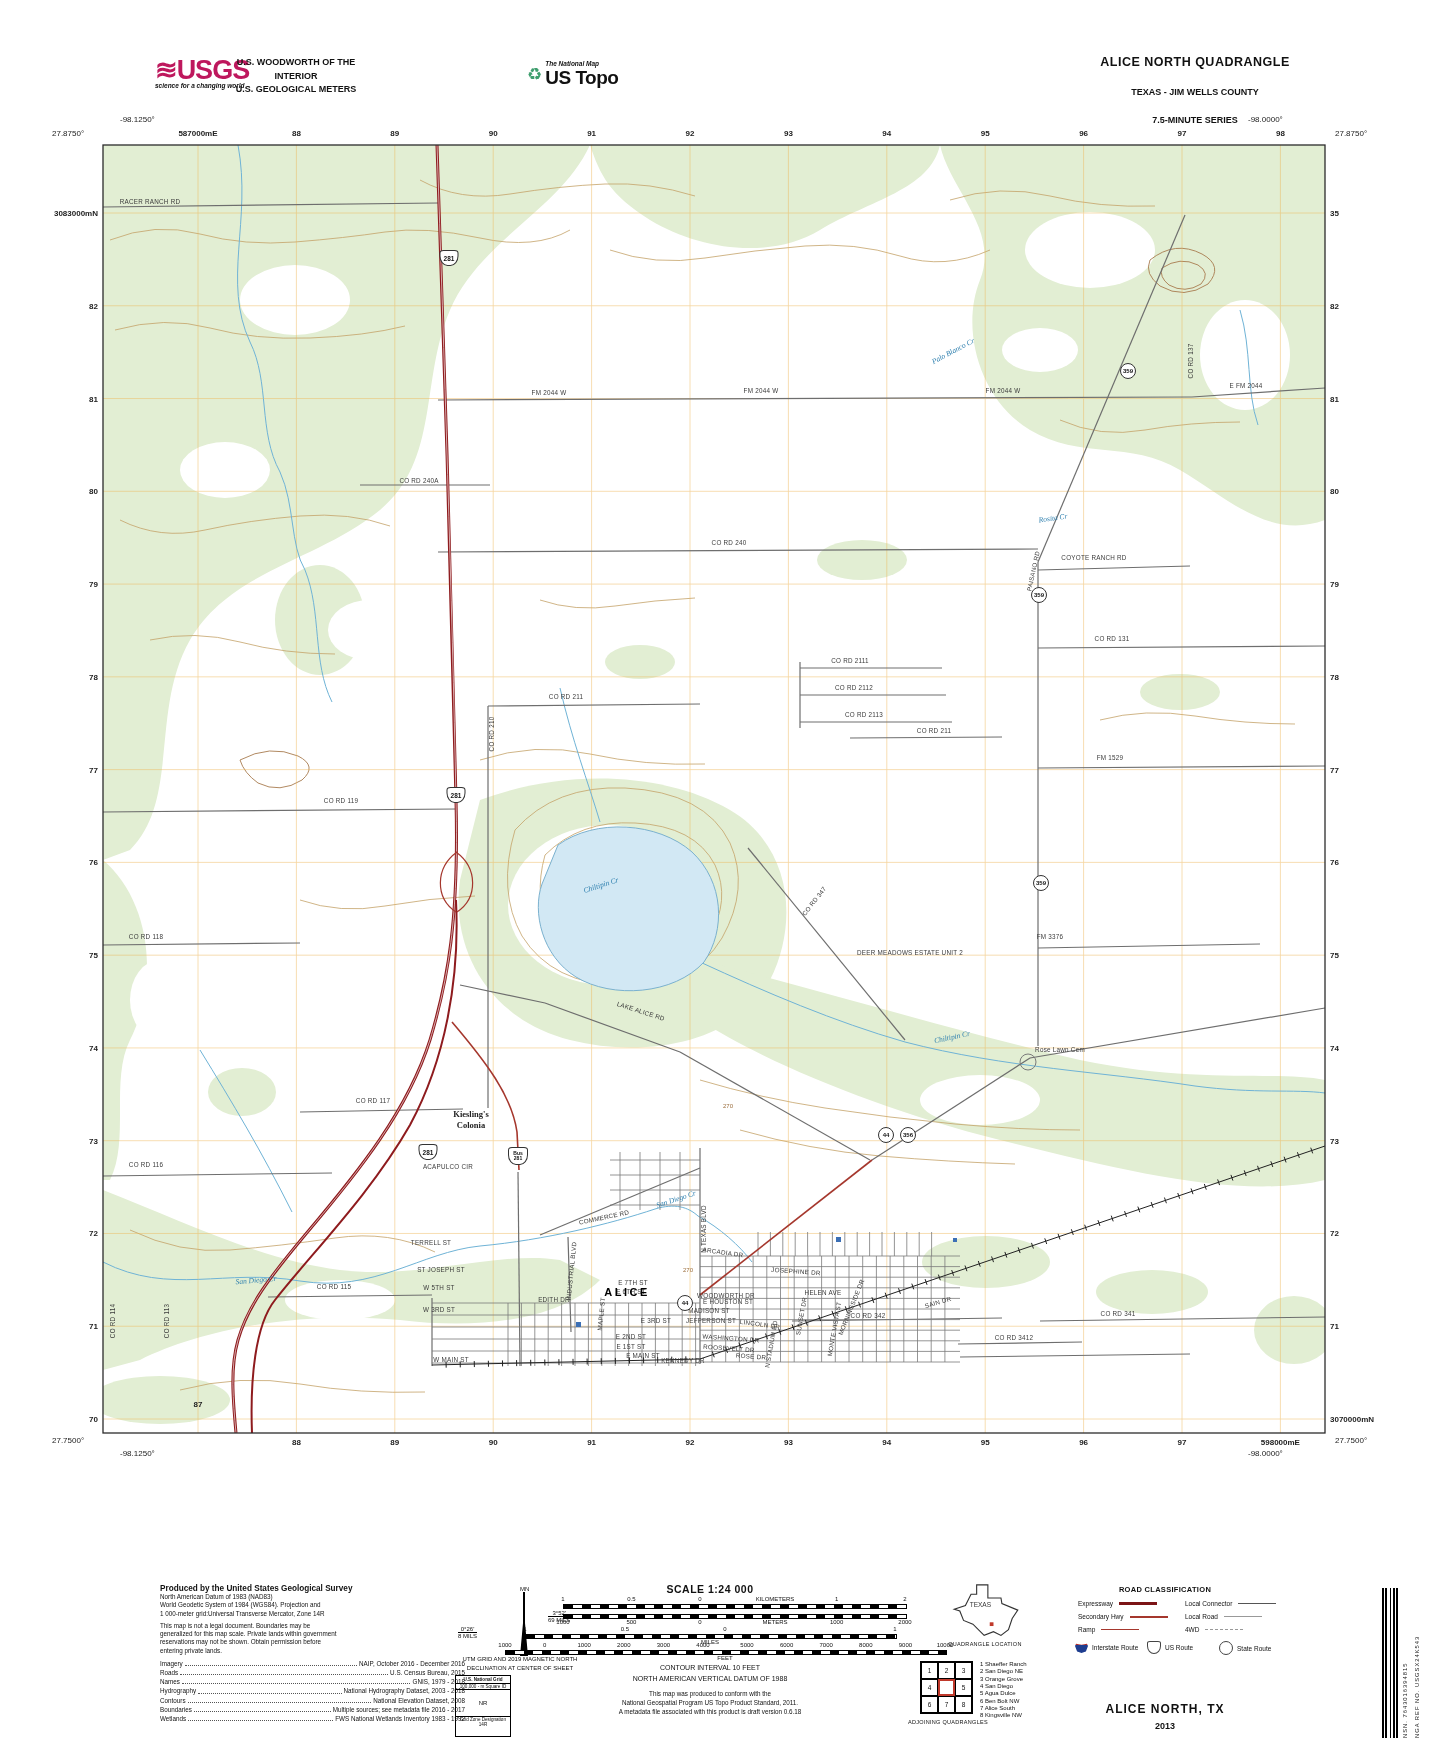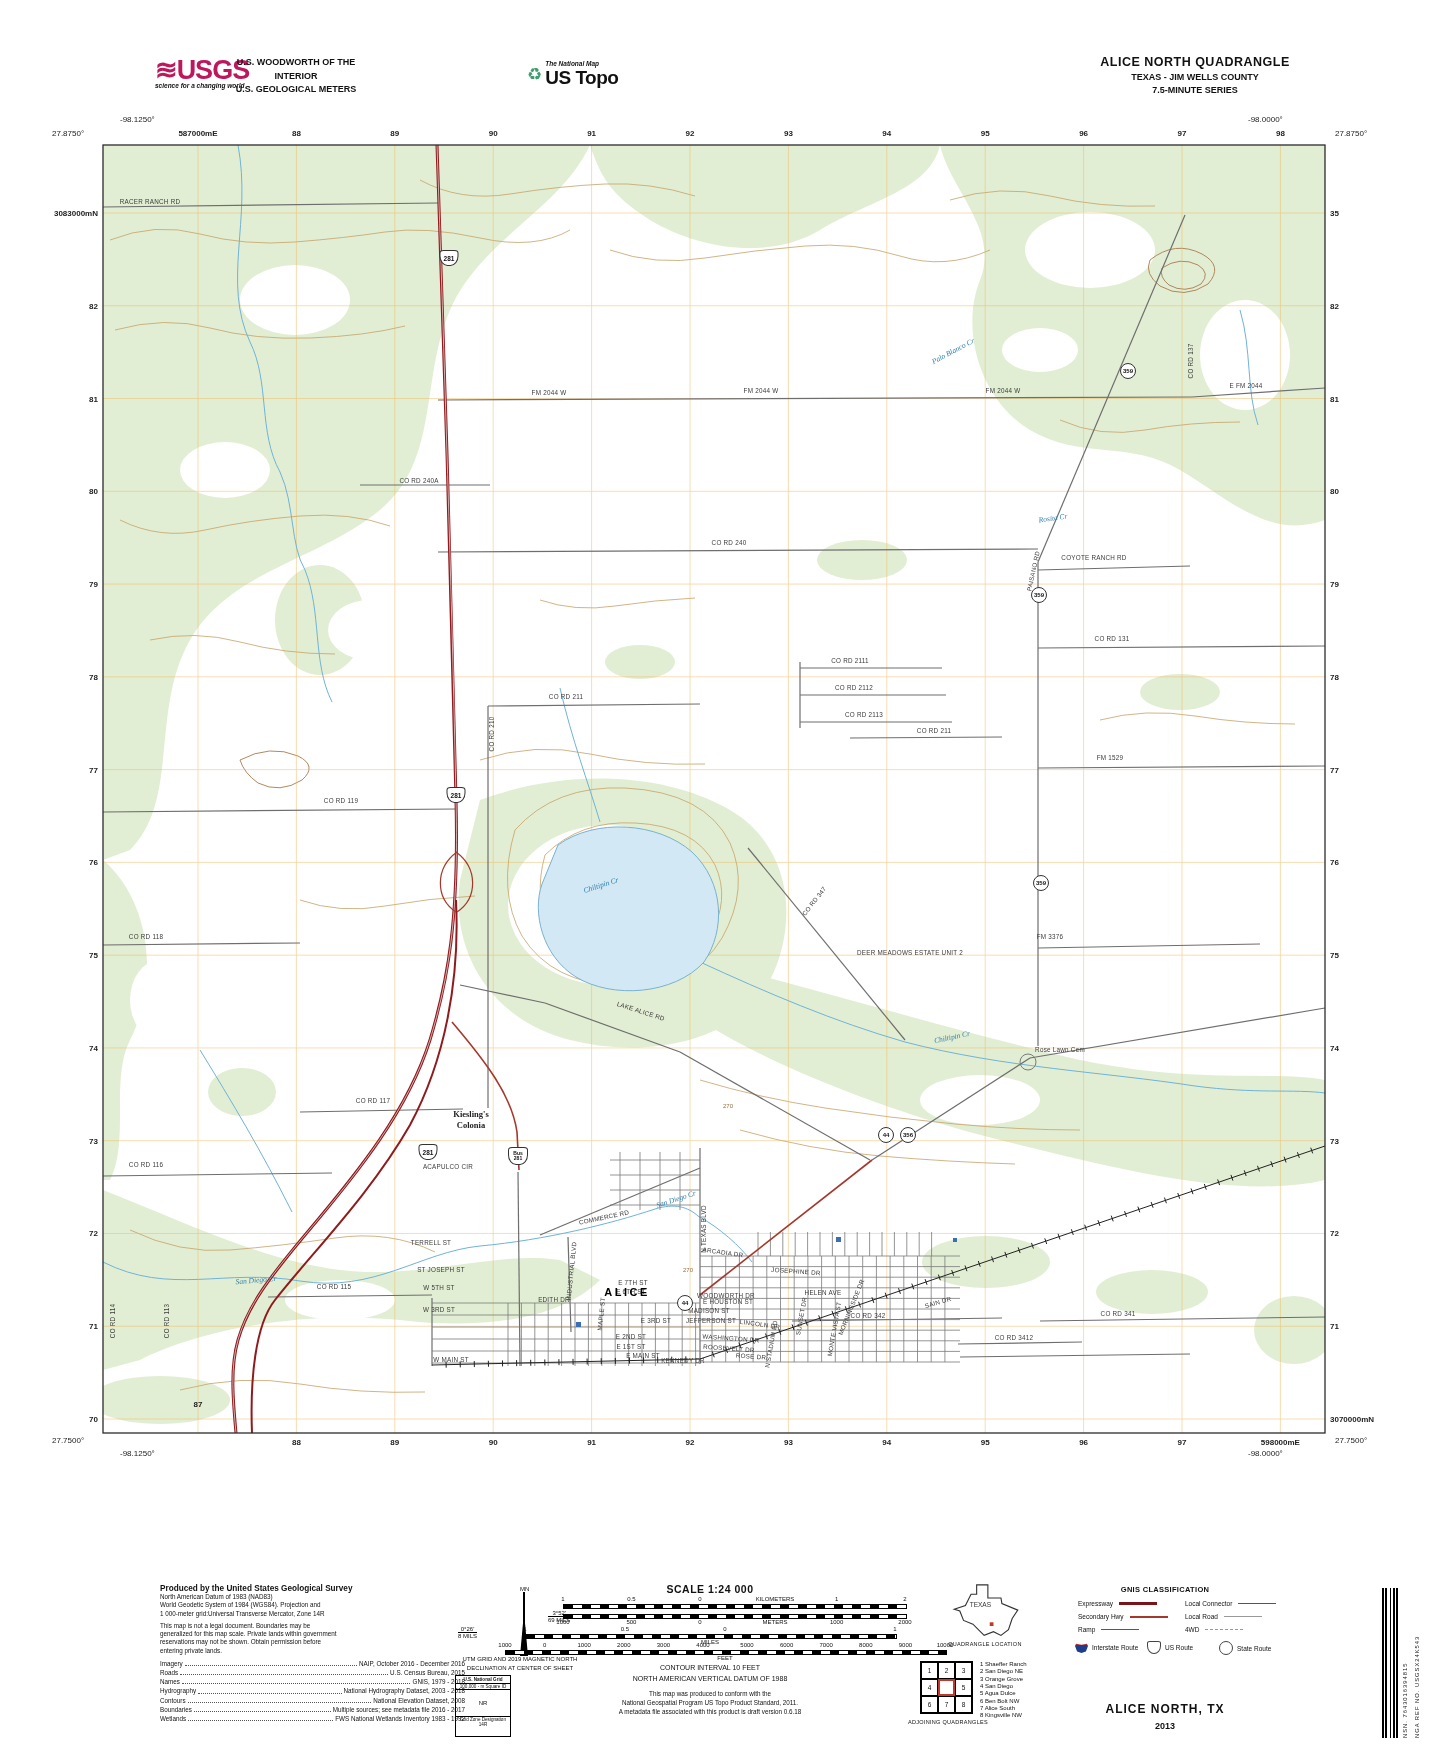--- a/index.html
+++ b/index.html
@@ -8,21 +8,21 @@
   .abs{position:absolute;}
   
   .usgs-logo{font-weight:bold;font-size:27px;letter-spacing:-1px;color:#be185d;line-height:0.9;}
   .usgs-tag{font-size:6.5px;font-style:italic;font-weight:bold;}
   .dept{font-size:9px;font-weight:bold;text-align:center;line-height:1.5;}
   .ustopo-small{font-size:6.5px;font-style:italic;font-weight:bold;}
   .ustopo-big{font-size:19px;font-weight:bold;letter-spacing:-0.5px;}
   .recycle{color:#3f9e6e;font-size:17px;}
   .title-block{text-align:center;}
   .title1{font-size:12.5px;font-weight:bold;letter-spacing:0.5px;}
-  .title2,.title3{font-size:9px;font-weight:bold;margin-top:3px;}
+  .title2,.title3{font-size:9px;font-weight:bold;margin-top:18px;}
   
   .grid{font-size:8px;font-weight:bold;color:#222;white-space:nowrap;}
   .corner{font-size:8px;color:#222;white-space:nowrap;}
   
   .lbl{position:absolute;transform:translate(-50%,-50%);white-space:nowrap;pointer-events:none;}
   .road{font-size:6.3px;letter-spacing:0.25px;color:#3a3a3a;}
   .creek{font-size:7.5px;font-style:italic;color:#2d7fae;font-family:"Liberation Serif",serif;}
   .city{font-size:11px;font-weight:bold;letter-spacing:2.5px;color:#000;}
   .place{font-size:8.5px;font-weight:bold;color:#222;font-family:"Liberation Serif",serif;}
   .contour{font-size:6px;color:#9c6f3f;}
@@ -710,21 +710,21 @@
       <div>2 San Diego NE</div>
       <div>3 Orange Grove</div>
       <div>4 San Diego</div>
       <div>5 Agua Dulce</div>
       <div>6 Ben Bolt NW</div>
       <div>7 Alice South</div>
       <div>8 Kingsville NW</div>
     </div>
   <div class="abs adj-cap" style="left:898px;top:1719px;width:100px;">ADJOINING QUADRANGLES</div>
 
-  <div class="abs rc-title" style="left:1080px;top:1585px;width:170px;">GNIS CLASSIFICATION</div>
+  <div class="abs rc-title" style="left:1080px;top:1585px;width:170px;">ROAD CLASSIFICATION</div>
   <div id="roadclass" class="abs" style="left:0;top:0;width:1445px;height:1746px;">
       <div class="rc-row" style="left: 1078px; top: 1600px;">
         <div>Expressway</div>
         <div class="rc-line" style="border-top: 3px solid rgb(123, 20, 22);"></div>
       </div>
       <div class="rc-row" style="left: 1078px; top: 1613px;">
         <div>Secondary Hwy</div>
         <div class="rc-line" style="border-top: 2px solid rgb(165, 55, 45);"></div>
       </div>
       <div class="rc-row" style="left: 1078px; top: 1626px;">

